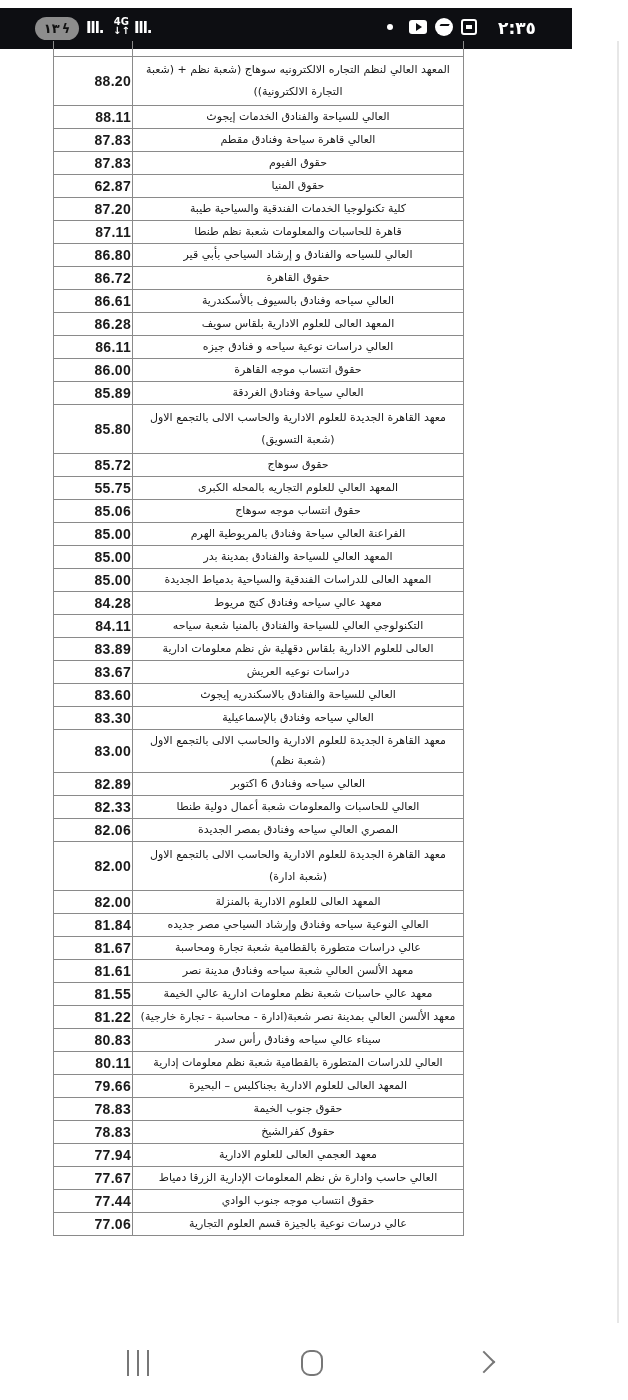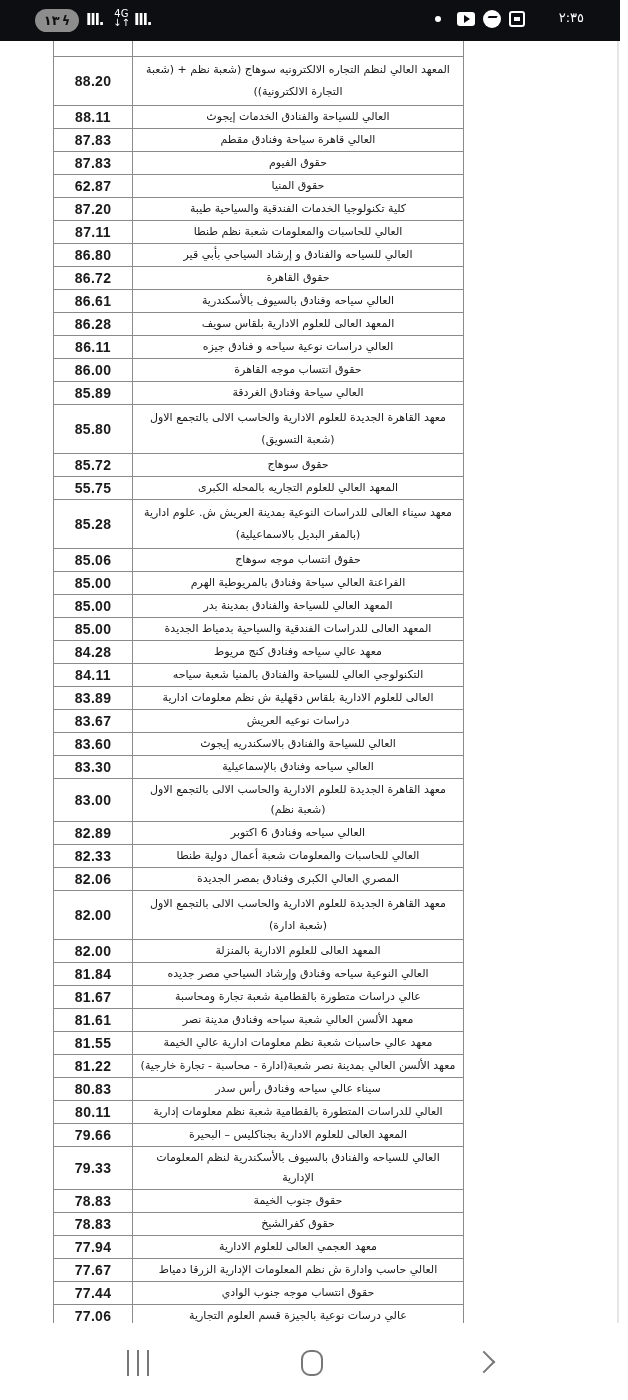--- a/index.html
+++ b/index.html
@@ -1,36 +1,36 @@
 <!DOCTYPE html>
 <html><head>
 <meta charset="utf-8">
 <style>
   html, body { margin:0; padding:0; }
   body { width:628px; height:1400px; background:#ffffff; position:relative; overflow:hidden; font-family:"DejaVu Sans", sans-serif; }
-  .statusbar { position:absolute; top:0; left:0; width:572px; height:41px; background:#0d0e12; color:#fff;padding-left:48px; }
-  .statusbar .time { position:absolute; right:36px; top:10px; font-size:13px; font-weight:normal; letter-spacing:1px; }
+  .statusbar { position:absolute; top:8px; left:0; width:572px; height:41px; background:#0d0e12; color:#fff; }
+  .statusbar .time { position:absolute; right:36px; top:10px; font-size:17px; font-weight:bold; letter-spacing:1px; }
   .statusbar .icons-right { position:absolute; right:95px; top:10px; display:flex; gap:8px; align-items:center; }
   .sb-dot { width:6px; height:6px; border-radius:50%; background:#fff; margin-right:8px; }
   .sb-yt { width:18px; height:14px; background:#fff; border-radius:3px; position:relative; }
   .sb-yt:after { content:""; position:absolute; left:7px; top:3px; border-left:6px solid #0d0e12; border-top:4px solid transparent; border-bottom:4px solid transparent; }
   .sb-msg { width:18px; height:18px; background:#fff; border-radius:50%; position:relative; }
   .sb-msg:after { content:""; position:absolute; left:4px; top:6px; width:9px; height:4px; border-top:2px solid #0d0e12; transform:skewX(-30deg); }
   .sb-shot { width:16px; height:16px; border:2px solid #fff; border-radius:3px; box-sizing:border-box; position:relative; }
   .sb-shot:after { content:""; position:absolute; left:3px; top:4px; width:6px; height:4px; background:#fff; }
   .battery { position:absolute; left:35px; top:9px; width:44px; height:23px; border-radius:12px; background:#8d8d8d; color:#111; font-size:13px; font-weight:bold; display:flex; align-items:center; justify-content:center; gap:2px; }
   .signal { position:absolute; top:11px; font-size:15px; color:#fff; font-weight:bold; letter-spacing:-1px; }
-  .net-label { position:absolute; left:113px; top:9px; font-size:10px; color:#fff; line-height:9px; text-align:center; font-weight:normal; }
+  .net-label { position:absolute; left:113px; top:9px; font-size:10px; color:#fff; line-height:9px; text-align:center; font-weight:bold; }
 
   .page { position:absolute; top:41px; left:0; width:628px; height:1282px; overflow:hidden; }
   .scroll-line { position:absolute; top:41px; left:617px; width:2px; height:1282px; background:#e7e7e7; }
 
   table.grades { position:absolute; left:53px; top:-8px; border-collapse:collapse; direction:rtl; width:411px;padding-left:39px; }
   table.grades td { border:1.5px solid #8a8a8a; color:#1a1a1a; }
-  table.grades td.score { width:76px; text-align:center; font-family:"Liberation Sans", sans-serif; font-size:14px; font-weight:bold; letter-spacing:0.3px; }
+  table.grades td.score { width:76px; text-align:right; font-family:"Liberation Sans", sans-serif; font-size:14px; font-weight:bold; letter-spacing:0.3px; }
   table.grades td.name { text-align:center; font-size:11px; padding:3px 6px; line-height:20px; height:14px; }
   table.grades tr.single td.name { height:14.7px; padding:1px 6px; }
   table.grades tr.double td.name { padding:2px 6px; line-height:22px; }
 
   .navbar { position:absolute; top:1323px; left:0; width:628px; height:77px; background:#fff; }
   .nav-recent { position:absolute; left:127px; top:27px; display:flex; gap:8px; }
   .nav-recent span { display:block; width:2px; height:26px; background:#777; }
   .nav-home { position:absolute; left:301px; top:27px; width:22px; height:26px; border:2px solid #777; border-radius:9px; box-sizing:border-box; }
   .nav-back { position:absolute; left:476px; top:31px; width:14px; height:14px; border-right:2px solid #777; border-bottom:2px solid #777; transform:rotate(-45deg); transform-origin:center; }
 </style>
@@ -81,21 +81,21 @@
         </tr>
         <tr class="single">
           <td class="name">حقوق المنيا</td>
           <td class="score">62.87</td>
         </tr>
         <tr class="single">
           <td class="name">كلية تكنولوجيا الخدمات الفندقية والسياحية طيبة</td>
           <td class="score">87.20</td>
         </tr>
         <tr class="single">
-          <td class="name">العالي للحاسبات والمعلومات شعبة نظم طنطا</td>
+          <td class="name">قاهرة للحاسبات والمعلومات شعبة نظم طنطا</td>
           <td class="score">87.11</td>
         </tr>
         <tr class="single">
           <td class="name">العالي للسياحه والفنادق و إرشاد السياحي بأبي قير</td>
           <td class="score">86.80</td>
         </tr>
         <tr class="single">
           <td class="name">حقوق القاهرة</td>
           <td class="score">86.72</td>
         </tr>
@@ -124,24 +124,20 @@
           <td class="score">85.80</td>
         </tr>
         <tr class="single">
           <td class="name">حقوق سوهاج</td>
           <td class="score">85.72</td>
         </tr>
         <tr class="single">
           <td class="name">المعهد العالي للعلوم التجاريه بالمحله الكبرى</td>
           <td class="score">55.75</td>
         </tr>
-        <tr class="double">
-          <td class="name">معهد سيناء العالى للدراسات النوعية بمدينة العريش ش. علوم ادارية (بالمقر البديل بالاسماعيلية)</td>
-          <td class="score">85.28</td>
-        </tr>
         <tr class="single">
           <td class="name">حقوق انتساب موجه سوهاج</td>
           <td class="score">85.06</td>
         </tr>
         <tr class="single">
           <td class="name">الفراعنة العالي سياحة وفنادق بالمريوطية الهرم</td>
           <td class="score">85.00</td>
         </tr>
         <tr class="single">
           <td class="name">المعهد العالي للسياحة والفنادق بمدينة بدر</td>
@@ -181,21 +177,21 @@
         </tr>
         <tr class="single">
           <td class="name">العالي سياحه وفنادق 6 اكتوبر</td>
           <td class="score">82.89</td>
         </tr>
         <tr class="single">
           <td class="name">العالي للحاسبات والمعلومات شعبة أعمال دولية طنطا</td>
           <td class="score">82.33</td>
         </tr>
         <tr class="single">
-          <td class="name">المصري العالي الكبرى وفنادق بمصر الجديدة</td>
+          <td class="name">المصري العالي سياحه وفنادق بمصر الجديدة</td>
           <td class="score">82.06</td>
         </tr>
         <tr class="double">
           <td class="name">معهد القاهرة الجديدة للعلوم الادارية والحاسب الالى بالتجمع الاول (شعبة ادارة)</td>
           <td class="score">82.00</td>
         </tr>
         <tr class="single">
           <td class="name">المعهد العالى للعلوم الادارية بالمنزلة</td>
           <td class="score">82.00</td>
         </tr>
@@ -223,24 +219,20 @@
           <td class="name">سيناء عالي سياحه وفنادق رأس سدر</td>
           <td class="score">80.83</td>
         </tr>
         <tr class="single">
           <td class="name">العالي للدراسات المتطورة بالقطامية شعبة نظم معلومات إدارية</td>
           <td class="score">80.11</td>
         </tr>
         <tr class="single">
           <td class="name">المعهد العالى للعلوم الادارية بجناكليس – البحيرة</td>
           <td class="score">79.66</td>
-        </tr>
-        <tr class="single">
-          <td class="name">العالي للسياحه والفنادق بالسيوف بالأسكندرية لنظم المعلومات الإدارية</td>
-          <td class="score">79.33</td>
         </tr>
         <tr class="single">
           <td class="name">حقوق جنوب الخيمة</td>
           <td class="score">78.83</td>
         </tr>
         <tr class="single">
           <td class="name">حقوق كفرالشيخ</td>
           <td class="score">78.83</td>
         </tr>
         <tr class="single">

